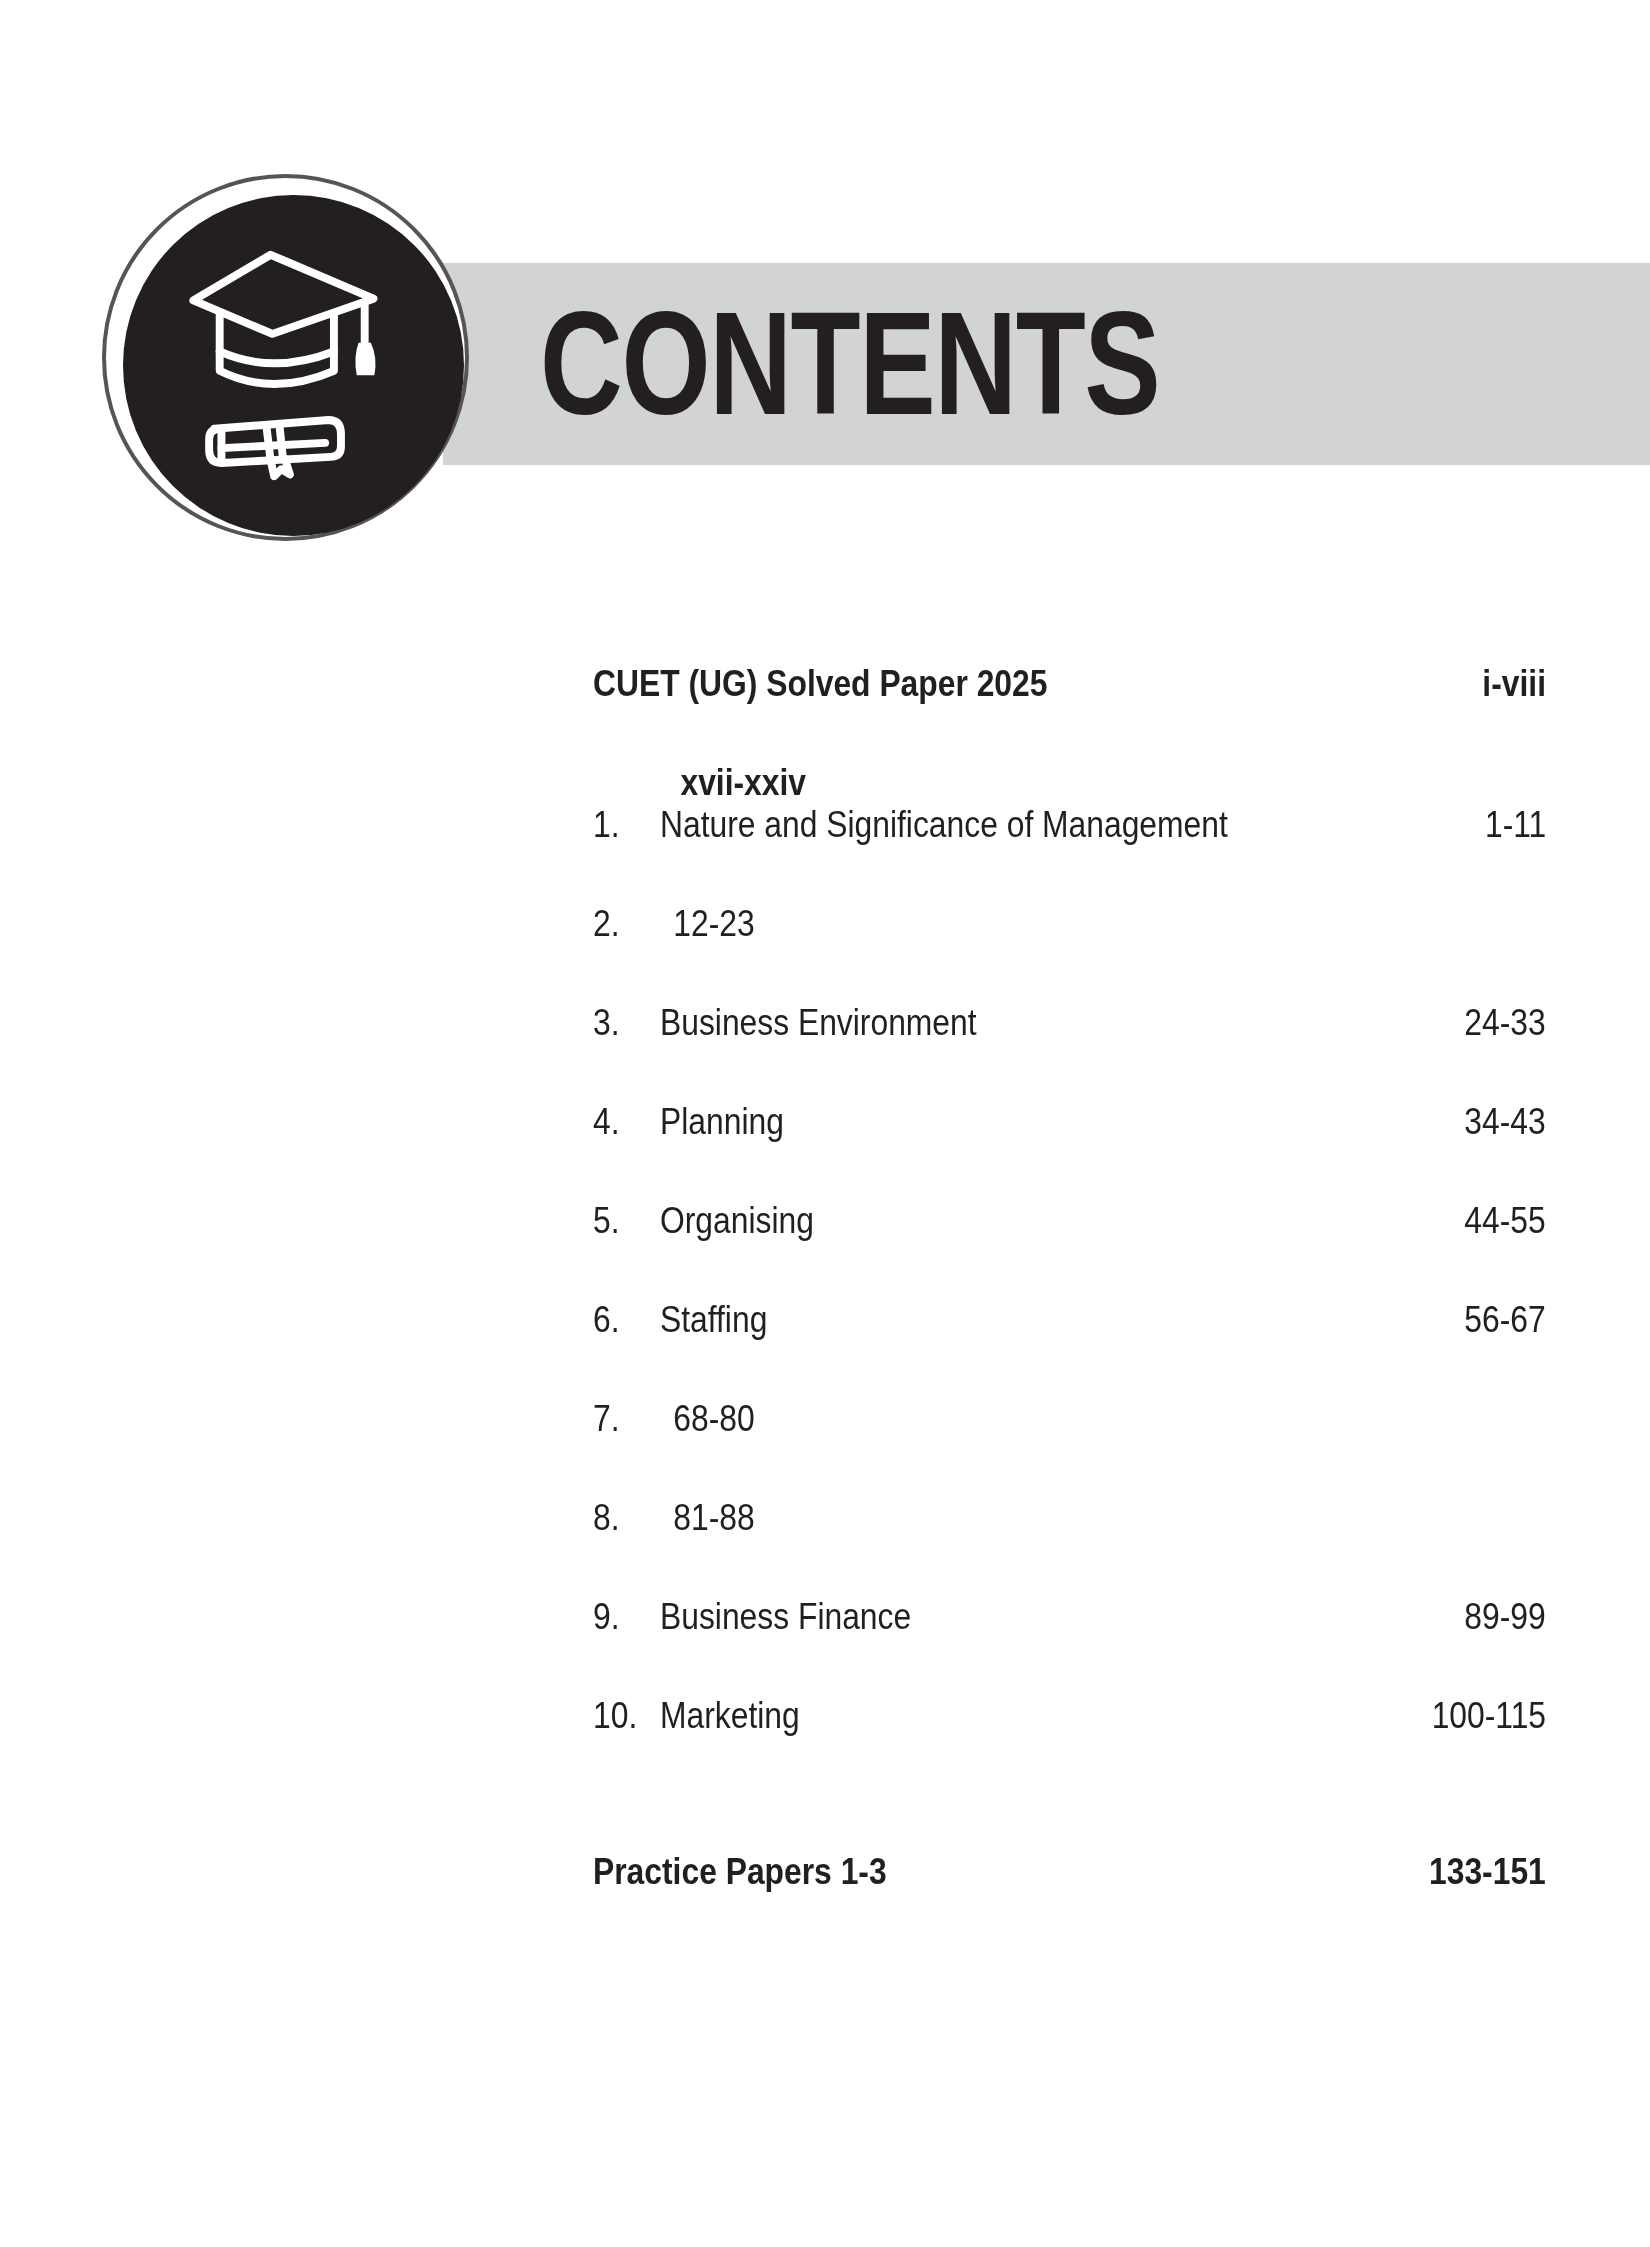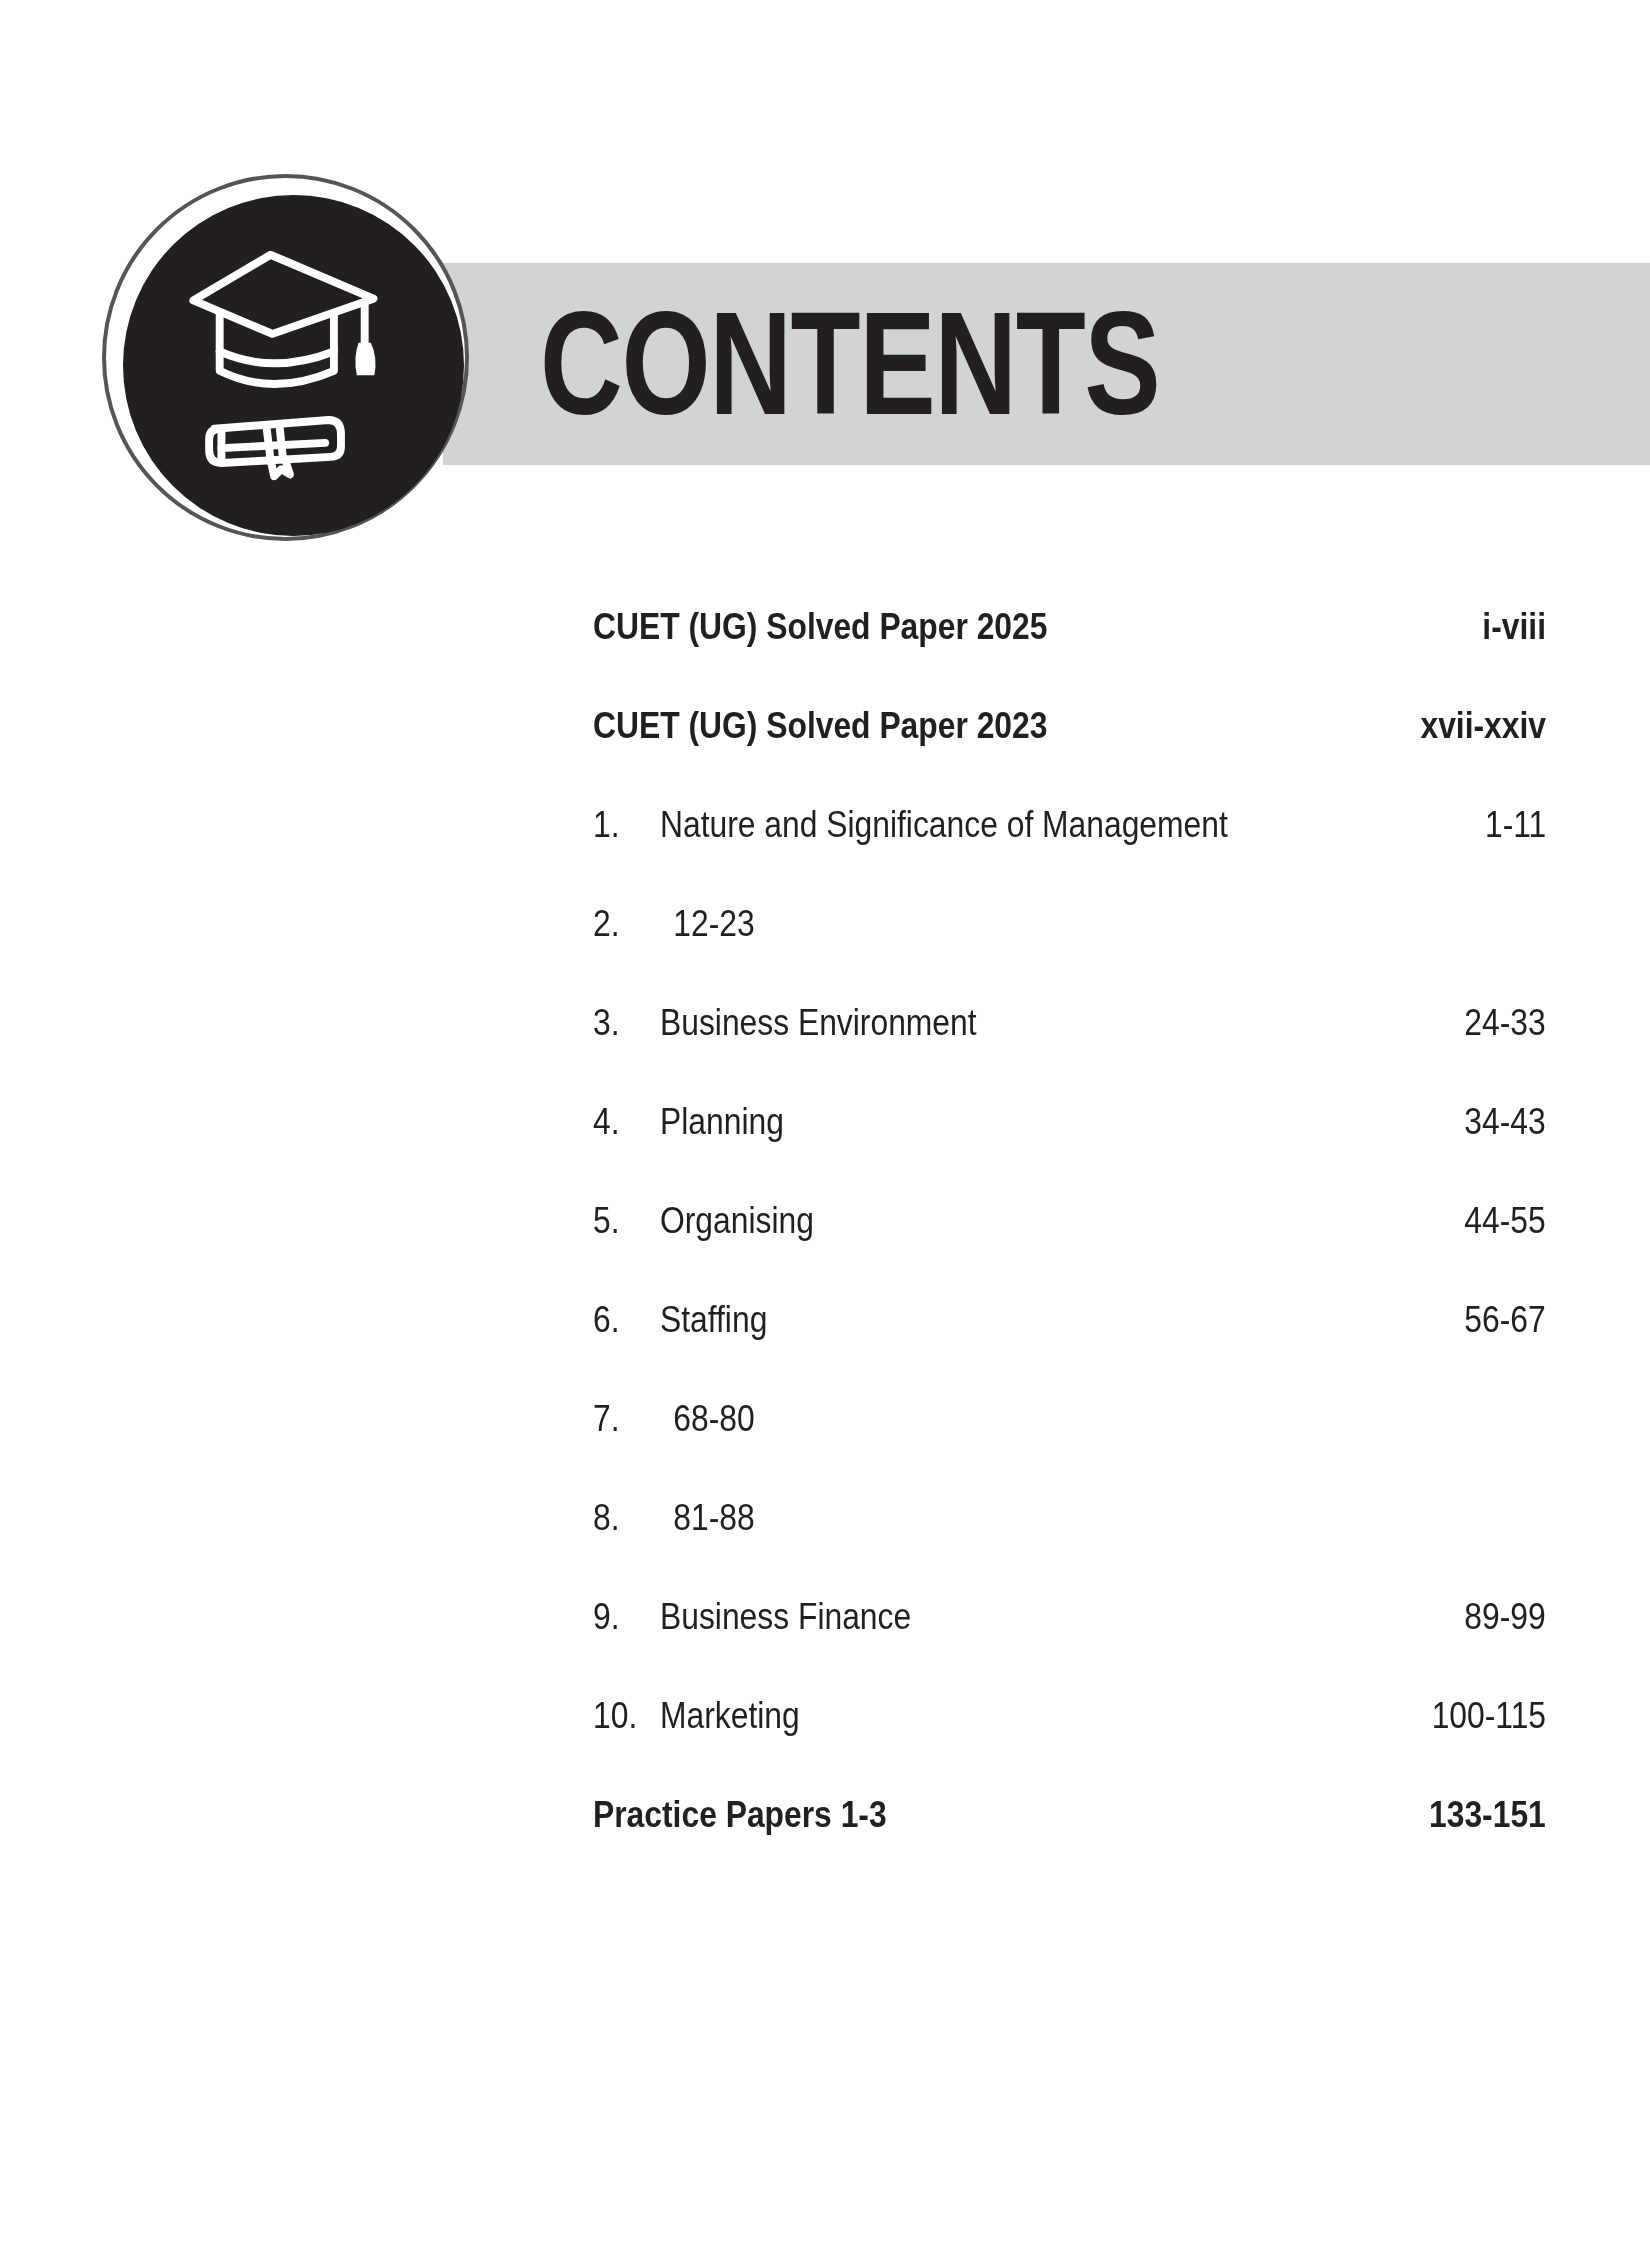--- a/index.html
+++ b/index.html
@@ -13,21 +13,21 @@
   .ring { position: absolute; left: 102px; top: 174px; width: 367px; height: 367px;
           border-radius: 50%; border: 4.4px solid #555; background: #fff; box-sizing: border-box; }
   .disc { position: absolute; left: 123px; top: 195px; width: 341px; height: 341px;
           border-radius: 50%; background: #231f20; }
   .icon { position: absolute; left: 123px; top: 195px; width: 341px; height: 341px; }
   .toc { position: absolute; left: 593px; top: 606px; width: 953px; }
   .row { display: flex; align-items: baseline; height: 99px; font-size: 37px; }
   .row .num { width: 67px; }
   .row .label { flex: 1; white-space: nowrap; }
   .row .pages { text-align: right; }
-  .row.bold { font-weight: 700; }
+  .row.bold { font-weight: 700; align-items: flex-end; }
   .cond { display: inline-block; transform: scaleX(0.86); transform-origin: left center; }
   .condr { display: inline-block; transform: scaleX(0.86); transform-origin: right center; }
 </style>
 </head>
 <body>
 
 <div class="banner"></div>
 <div class="title">CONTENTS</div>
 
 <div class="ring"></div>
@@ -53,21 +53,20 @@
 </svg>
 
 <div class="toc">
   <div class="row bold">
     <span class="num"></span>
     <span class="label" style="margin-left:-67px"><span class="cond">CUET (UG) Solved Paper 2025</span></span>
     <span class="pages"><span class="condr">i-viii</span></span>
   </div>
   <div class="row bold">
     <span class="num"></span>
-    <span class="label" style="margin-left:-67px"><span class="cond">CUET (UG) Solved Paper 2023</span></span>
     <span class="pages"><span class="condr">xvii-xxiv</span></span>
   </div>
   <div class="row">
     <span class="num"><span class="cond">1.</span></span>
     <span class="label"><span class="cond">Nature and Significance of Management</span></span>
     <span class="pages"><span class="condr">1-11</span></span>
   </div>
   <div class="row">
     <span class="num"><span class="cond">2.</span></span>
     <span class="pages"><span class="condr">12-23</span></span>

